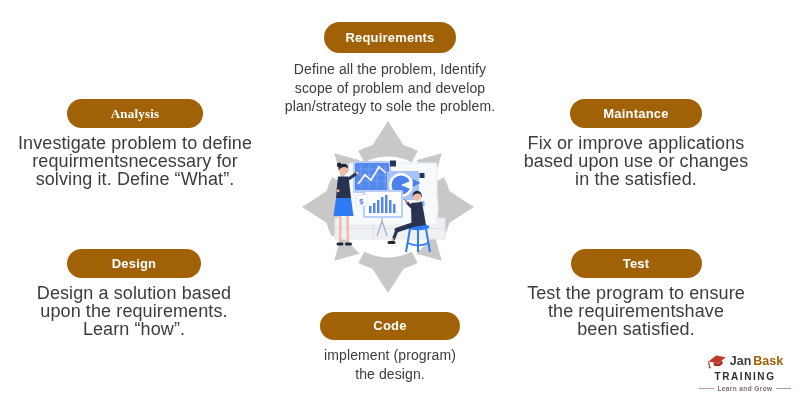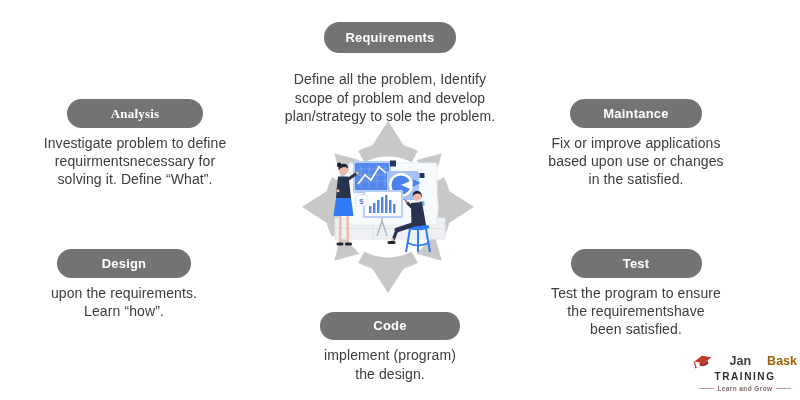--- a/index.html
+++ b/index.html
@@ -6,46 +6,46 @@
   body{
     width:800px;height:400px;background:#ffffff;position:relative;overflow:hidden;
     font-family:"Liberation Sans", sans-serif;
     -webkit-font-smoothing:antialiased;
   }
   .canvas{position:absolute;inset:0;}
 
   
   .phase{position:absolute;text-align:center;}
   .pill{
-    margin:0 auto;background:#737373;color:#ffffff;
+    margin:0 auto;background:#a16207;color:#ffffff;
     font-size:13px;font-weight:700;letter-spacing:.2px;
     height:29px;line-height:29px;border-radius:16px;
   }
-  .desc{margin-top:6px;font-size:14px;line-height:18px;color:#3c3c3c;letter-spacing:.1px;}
+  .desc{margin-top:6px;font-size:18px;line-height:18px;color:#3c3c3c;letter-spacing:.1px;}
   .req{left:269px;top:22px;width:242px;}
   .req .pill{width:132px;height:31px;line-height:31px;}
-  .req .desc{font-size:14px;line-height:18.5px;margin-top:17px;}
+  .req .desc{font-size:14px;line-height:18.5px;margin-top:7px;}
   .ana{left:15px;top:99px;width:240px;}
   .ana .pill{width:136px;font-family:Liberation Serif, serif;}
   .mnt{left:516px;top:99px;width:240px;}
   .mnt .pill{width:132px;}
-  .des{left:4px;top:249px;width:240px;}
+  .des{left:14px;top:249px;width:240px;}
   .des .pill{width:134px;}
   .tst{left:516px;top:249px;width:240px;}
   .tst .pill{width:131px;}
   .cod{left:267px;top:312px;width:246px;}
   .cod .pill{width:140px;height:28px;line-height:28px;}
   .cod .desc{font-size:14px;line-height:19px;}
 
   
   .center-svg{position:absolute;left:291px;top:117px;width:194px;height:178px;}
 
   
   .logo{position:absolute;left:693px;top:353px;width:104px;text-align:center;}
-  .logo-top{display:flex;align-items:flex-end;justify-content:center;gap:16px;font-weight:700;font-size:12.5px;line-height:13px;}
+  .logo-top{display:flex;align-items:flex-end;justify-content:center;gap:2px;font-weight:700;font-size:12.5px;line-height:13px;}
   .logo-top .cap{width:21px;height:16px;margin-bottom:-1px;}
   .jan{color:#3f3f3f;}
   .bask{color:#a16207;}
   .training{font-size:10px;font-weight:700;color:#2d2d2d;letter-spacing:1.6px;line-height:15px;margin-top:1px;}
   .tagline{display:flex;align-items:center;justify-content:center;gap:3px;margin-top:1px;
            font-size:6.5px;font-weight:700;color:#7d6a66;letter-spacing:.4px;}
   .tagline .tl{display:inline-block;width:15px;border-top:1px solid #c09a92;height:0;}
 </style>
 </head>
 <body>
@@ -75,20 +75,21 @@
     <div class="desc">
       <div>Fix or improve applications</div>
       <div>based upon use or changes</div>
       <div>in the satisfied.</div>
     </div>
   </section>
 
   <section class="phase des">
     <div class="pill">Design</div>
     <div class="desc">
+      <div>Design a solution based</div>
       <div>upon the requirements.</div>
       <div>Learn “how”.</div>
     </div>
   </section>
 
   <section class="phase tst">
     <div class="pill">Test</div>
     <div class="desc">
       <div>Test the program to ensure</div>
       <div>the requirementshave</div>

